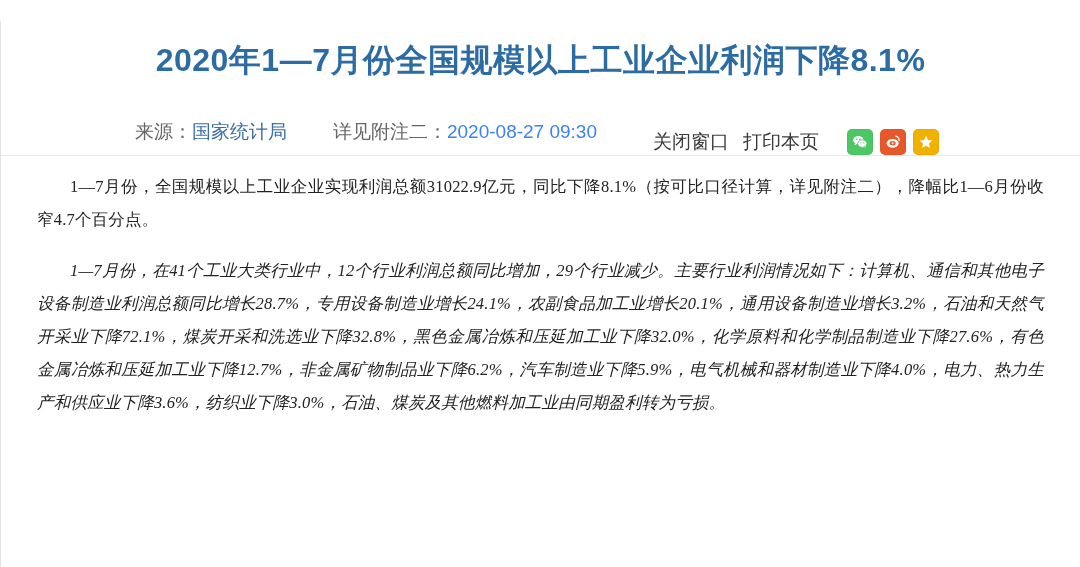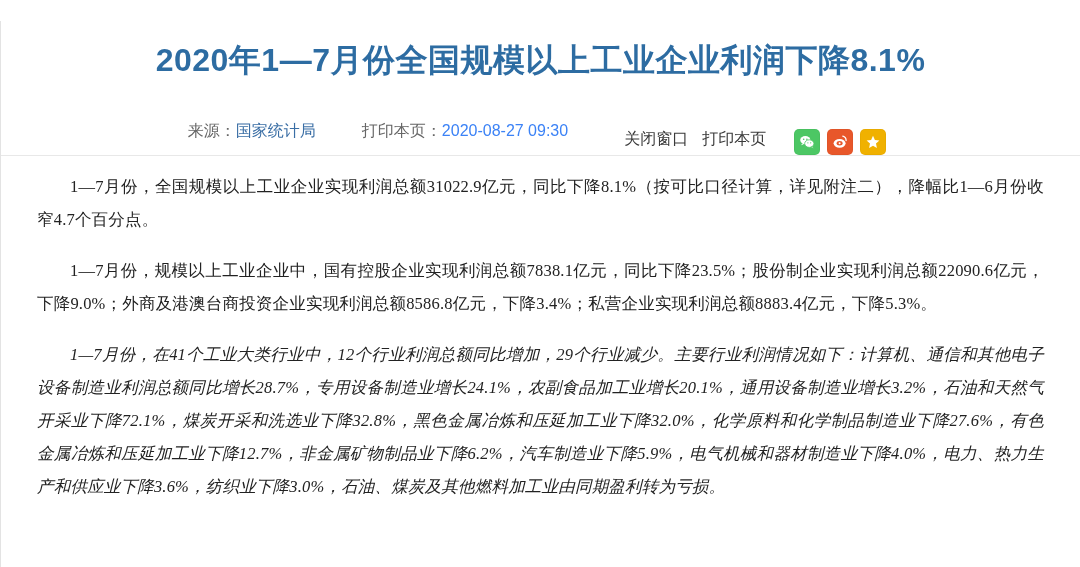--- a/index.html
+++ b/index.html
@@ -31,21 +31,21 @@
     padding-top: 18px;
     padding-bottom: 4px;
   }
   .metabar {
     display: flex;
     align-items: center;
     justify-content: center;
     height: 46px;
     margin-top: 16px;
     font-family: "Liberation Sans", sans-serif;
-    font-size: 16px;
+    font-size: 19px;
     color: #555555;
     border-bottom: 1px solid #e8e8e8;
   }
   .meta-source {
     margin-right: 46px;
     color: #666666;
   }
   .meta-source .src-label { color: #666666; }
   .meta-source .src-value { color: #3a6ea5; }
   .meta-time {
@@ -108,21 +108,21 @@
 
 <div class="page">
 
   <h1 class="title">2020年1—7月份全国规模以上工业企业利润下降8.1%</h1>
 
   <div class="metabar">
     <div class="meta-source">
       <span class="src-label">来源：</span><span class="src-value">国家统计局</span>
     </div>
     <div class="meta-time">
-      <span>打印本页：</span><span class="t-value">2020-08-27 09:30</span>
+      <span>详见附注二：</span><span class="t-value">2020-08-27 09:30</span>
     </div>
     <div class="meta-actions">
       <span class="act">关闭窗口</span>
       <span class="act">打印本页</span>
       <div class="share-icons">
         <span class="share wechat">
           <svg width="16" height="16" viewBox="0 0 16 16" aria-hidden="true">
             <ellipse cx="6.3" cy="6.1" rx="5.1" ry="4.2" fill="#ffffff"></ellipse>
             <path d="M3.2 9.4 L2.2 11.3 L4.6 10.3 Z" fill="#ffffff"></path>
             <ellipse cx="10.3" cy="9.6" rx="4.6" ry="3.8" fill="#ffffff" stroke="#4cc764" stroke-width="0.8"></ellipse>
@@ -145,17 +145,16 @@
           <svg width="16" height="16" viewBox="0 0 16 16" aria-hidden="true">
             <polygon points="8,1.8 9.9,6 14.4,6.5 11,9.6 11.9,14 8,11.8 4.1,14 5,9.6 1.6,6.5 6.1,6" fill="#ffffff"></polygon>
           </svg>
         </span>
       </div>
     </div>
   </div>
 
   <div class="content">
     <p class="para">1—7月份，全国规模以上工业企业实现利润总额31022.9亿元，同比下降8.1%（按可比口径计算，详见附注二），降幅比1—6月份收窄4.7个百分点。</p>
-    <p class="para">1—7月份，规模以上工业企业中，国有控股企业实现利润总额7838.1亿元，同比下降23.5%；股份制企业实现利润总额22090.6亿元，下降9.0%；外商及港澳台商投资企业实现利润总额8586.8亿元，下降3.4%；私营企业实现利润总额8883.4亿元，下降5.3%。</p>
     <p class="para">1—7月份，在41个工业大类行业中，12个行业利润总额同比增加，29个行业减少。主要行业利润情况如下：计算机、通信和其他电子设备制造业利润总额同比增长28.7%，专用设备制造业增长24.1%，农副食品加工业增长20.1%，通用设备制造业增长3.2%，石油和天然气开采业下降72.1%，煤炭开采和洗选业下降32.8%，黑色金属冶炼和压延加工业下降32.0%，化学原料和化学制品制造业下降27.6%，有色金属冶炼和压延加工业下降12.7%，非金属矿物制品业下降6.2%，汽车制造业下降5.9%，电气机械和器材制造业下降4.0%，电力、热力生产和供应业下降3.6%，纺织业下降3.0%，石油、煤炭及其他燃料加工业由同期盈利转为亏损。</p>
   </div>
 
 </div>
 
 </body></html>

